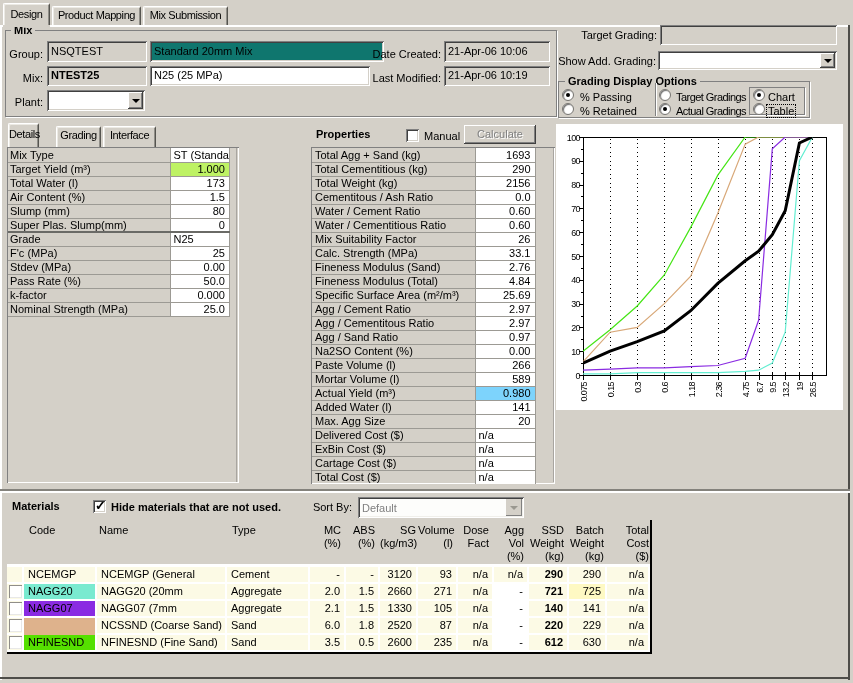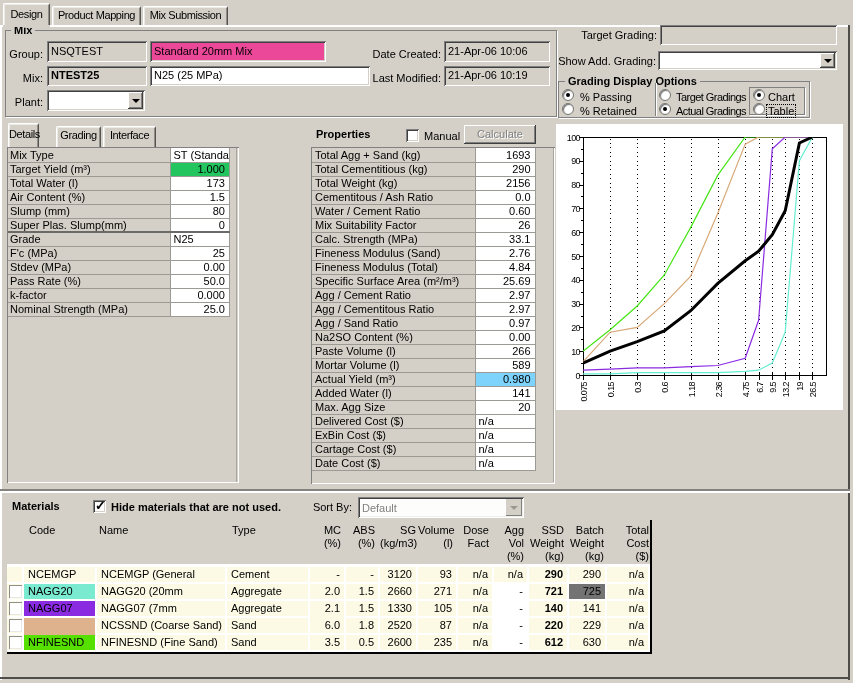--- a/index.html
+++ b/index.html
@@ -28,21 +28,21 @@
 <div class="a" style="left:0;top:25px;width:2px;height:655px;background:#fff;"></div>
 <div class="a" style="left:848px;top:25px;width:2px;height:655px;background:#4e4d49;"></div>
 <div class="a" style="left:0;top:677px;width:850px;height:2px;background:#4e4d49;"></div>
 <div class="a grp" style="left:5px;top:30px;width:552px;height:87px;">
     <div class="gt" style="left:5px;">Mix</div>
   </div>
 <div class="a lbl" style="left:0px;top:48px;width:43px;text-align:right;">Group:</div>
 <div class="a lbl" style="left:0px;top:72px;width:43px;text-align:right;">Mix:</div>
 <div class="a lbl" style="left:0px;top:96px;width:43px;text-align:right;">Plant:</div>
 <div class="a sunk fld" style="left:47px;top:41px;width:100px;height:21px;background:#d4d0c8;">NSQTEST</div>
-<div class="a sunk fld" style="left:150px;top:41px;width:176px;height:21px;background:#ec4899;">Standard 20mm Mix</div>
+<div class="a sunk fld" style="left:150px;top:41px;width:234px;height:21px;background:#0f766e;">Standard 20mm Mix</div>
 <div class="a lbl" style="left:341px;top:48px;width:100px;text-align:right;">Date Created:</div>
 <div class="a sunk fld" style="left:444px;top:41px;width:106px;height:21px;background:#d4d0c8;">21-Apr-06 10:06</div>
 <div class="a sunk fld b" style="left:47px;top:66px;width:100px;height:20px;background:#d4d0c8;padding-top:3px;">NTEST25</div>
 <div class="a sunk fld" style="left:150px;top:66px;width:220px;height:20px;background:#fff;padding-top:3px;">N25 (25 MPa)</div>
 <div class="a lbl" style="left:341px;top:72px;width:100px;text-align:right;">Last Modified:</div>
 <div class="a sunk fld" style="left:444px;top:66px;width:106px;height:20px;background:#d4d0c8;padding-top:3px;">21-Apr-06 10:19</div>
 <div class="a sunk" style="left:47px;top:90px;width:98px;height:21px;background:#fff;"></div>
 <div class="a raised" style="left:128px;top:92px;width:15px;height:17px;background:#d4d0c8;"></div>
 <div class="a" style="left:132px;top:99px;width:0;height:0;border:4px solid transparent;border-top:4px solid #000;"></div>
 <div class="a lbl" style="left:557px;top:29px;width:100px;text-align:right;">Target Grading:</div>
@@ -81,21 +81,21 @@
 <div class="a" style="left:236px;top:148px;width:1px;height:334px;background:#a8a5a0;"></div>
 <div class="a" style="left:8px;top:148px;">
     <table style="border-collapse:collapse;">
       <tbody>
         <tr>
           <td style="width:162px;border-bottom:1px solid #9c9a94;border-right:1px solid #9c9a94;padding-left:2px;height:14px;">Mix Type</td>
           <td style="width:56px;border-bottom:1px solid #9c9a94;border-right:1px solid #9c9a94;background:#fff;padding-left:3px;">ST (Standa</td>
         </tr>
         <tr>
           <td style="width:162px;border-bottom:1px solid #9c9a94;border-right:1px solid #9c9a94;padding-left:2px;height:14px;">Target Yield (m³)</td>
-          <td style="width:56px;border-bottom:1px solid #9c9a94;border-right:1px solid #9c9a94;background:#22c55e;text-align:right;padding-right:4px;">1.000</td>
+          <td style="width:56px;border-bottom:1px solid #9c9a94;border-right:1px solid #9c9a94;background:#bef264;text-align:right;padding-right:4px;">1.000</td>
         </tr>
         <tr>
           <td style="width:162px;border-bottom:1px solid #9c9a94;border-right:1px solid #9c9a94;padding-left:2px;height:14px;">Total Water (l)</td>
           <td style="width:56px;border-bottom:1px solid #9c9a94;border-right:1px solid #9c9a94;background:#fff;text-align:right;padding-right:4px;">173</td>
         </tr>
         <tr>
           <td style="width:162px;border-bottom:1px solid #9c9a94;border-right:1px solid #9c9a94;padding-left:2px;height:14px;">Air Content (%)</td>
           <td style="width:56px;border-bottom:1px solid #9c9a94;border-right:1px solid #9c9a94;background:#fff;text-align:right;padding-right:4px;">1.5</td>
         </tr>
         <tr>
@@ -156,20 +156,24 @@
           </tr>
           <tr>
             <td style="width:163px;border-bottom:1px solid #9c9a94;border-right:1px solid #9c9a94;padding-left:3px;height:14px;">Cementitous / Ash Ratio</td>
             <td style="width:60px;border-bottom:1px solid #9c9a94;border-right:1px solid #9c9a94;background:#fff;text-align:right;padding-right:4px;">0.0</td>
           </tr>
           <tr>
             <td style="width:163px;border-bottom:1px solid #9c9a94;border-right:1px solid #9c9a94;padding-left:3px;height:14px;">Water / Cement Ratio</td>
             <td style="width:60px;border-bottom:1px solid #9c9a94;border-right:1px solid #9c9a94;background:#fff;text-align:right;padding-right:4px;">0.60</td>
           </tr>
           <tr>
+            <td style="width:163px;border-bottom:1px solid #9c9a94;border-right:1px solid #9c9a94;padding-left:3px;height:14px;">Water / Cementitious Ratio</td>
+            <td style="width:60px;border-bottom:1px solid #9c9a94;border-right:1px solid #9c9a94;background:#fff;text-align:right;padding-right:4px;">0.60</td>
+          </tr>
+          <tr>
             <td style="width:163px;border-bottom:1px solid #9c9a94;border-right:1px solid #9c9a94;padding-left:3px;height:14px;">Mix Suitability Factor</td>
             <td style="width:60px;border-bottom:1px solid #9c9a94;border-right:1px solid #9c9a94;background:#fff;text-align:right;padding-right:4px;">26</td>
           </tr>
           <tr>
             <td style="width:163px;border-bottom:1px solid #9c9a94;border-right:1px solid #9c9a94;padding-left:3px;height:14px;">Calc. Strength (MPa)</td>
             <td style="width:60px;border-bottom:1px solid #9c9a94;border-right:1px solid #9c9a94;background:#fff;text-align:right;padding-right:4px;">33.1</td>
           </tr>
           <tr>
             <td style="width:163px;border-bottom:1px solid #9c9a94;border-right:1px solid #9c9a94;padding-left:3px;height:14px;">Fineness Modulus (Sand)</td>
             <td style="width:60px;border-bottom:1px solid #9c9a94;border-right:1px solid #9c9a94;background:#fff;text-align:right;padding-right:4px;">2.76</td>
@@ -224,21 +228,21 @@
           </tr>
           <tr>
             <td style="width:163px;border-bottom:1px solid #9c9a94;border-right:1px solid #9c9a94;padding-left:3px;height:14px;">ExBin Cost ($)</td>
             <td style="width:60px;border-bottom:1px solid #9c9a94;border-right:1px solid #9c9a94;background:#fff;padding-left:3px;">n/a</td>
           </tr>
           <tr>
             <td style="width:163px;border-bottom:1px solid #9c9a94;border-right:1px solid #9c9a94;padding-left:3px;height:14px;">Cartage Cost ($)</td>
             <td style="width:60px;border-bottom:1px solid #9c9a94;border-right:1px solid #9c9a94;background:#fff;padding-left:3px;">n/a</td>
           </tr>
           <tr>
-            <td style="width:163px;border-bottom:1px solid #9c9a94;border-right:1px solid #9c9a94;padding-left:3px;height:14px;">Date Cost ($)</td>
+            <td style="width:163px;border-bottom:1px solid #9c9a94;border-right:1px solid #9c9a94;padding-left:3px;height:14px;">Total Cost ($)</td>
             <td style="width:60px;border-bottom:1px solid #9c9a94;border-right:1px solid #9c9a94;background:#fff;padding-left:3px;">n/a</td>
           </tr>
         </tbody>
       </table>
     </div>
   </div>
 <svg class="a" style="left:556px;top:124px;" width="287" height="286" viewBox="0 0 287 286">
     <rect width="287" height="286" fill="#ffffff"></rect>
     <defs>
       <clipPath id="pc">
@@ -365,21 +369,21 @@
 <div class="a" style="left:24px;top:584px;width:71px;height:15px;background:#7aead0;padding-left:4px;padding-top:1px;">NAGG20</div>
 <div class="a" style="left:97px;top:584px;width:128px;height:15px;background:#fcfae5;padding-left:4px;padding-top:1px;">NAGG20 (20mm</div>
 <div class="a" style="left:227px;top:584px;width:81px;height:15px;background:#fcfae5;padding-left:4px;padding-top:1px;">Aggregate</div>
 <div class="a" style="left:310px;top:584px;width:34px;height:15px;background:#fcfae5;text-align:right;padding-right:4px;padding-top:1px;">2.0</div>
 <div class="a" style="left:346px;top:584px;width:32px;height:15px;background:#fcfae5;text-align:right;padding-right:4px;padding-top:1px;">1.5</div>
 <div class="a" style="left:380px;top:584px;width:36px;height:15px;background:#fcfae5;text-align:right;padding-right:4px;padding-top:1px;">2660</div>
 <div class="a" style="left:418px;top:584px;width:38px;height:15px;background:#fcfae5;text-align:right;padding-right:4px;padding-top:1px;">271</div>
 <div class="a" style="left:458px;top:584px;width:34px;height:15px;background:#fcfae5;text-align:right;padding-right:4px;padding-top:1px;">n/a</div>
 <div class="a" style="left:494px;top:584px;width:33px;height:15px;background:#fff;text-align:right;padding-right:4px;padding-top:1px;">-</div>
 <div class="a" style="left:529px;top:584px;width:38px;height:15px;background:#fcfae5;text-align:right;padding-right:4px;font-weight:bold;padding-top:1px;">721</div>
-<div class="a" style="left:569px;top:584px;width:36px;height:15px;background:#737373;text-align:right;padding-right:4px;padding-top:1px;">725</div>
+<div class="a" style="left:569px;top:584px;width:36px;height:15px;background:#fef9c3;text-align:right;padding-right:4px;padding-top:1px;">725</div>
 <div class="a" style="left:607px;top:584px;width:41px;height:15px;background:#fcfae5;text-align:right;padding-right:4px;padding-top:1px;">n/a</div>
 <div class="a" style="left:7px;top:601px;width:15px;height:15px;background:#fcfae5;">
     <div style="position:absolute;left:2px;top:1px;width:13px;height:13px;background:#fff;box-shadow:inset 1px 1px 0 #908e89, inset -1px -1px 0 #e8e8e8;"></div>
   </div>
 <div class="a" style="left:24px;top:601px;width:71px;height:15px;background:#8a2be2;padding-left:4px;padding-top:1px;">NAGG07</div>
 <div class="a" style="left:97px;top:601px;width:128px;height:15px;background:#fcfae5;padding-left:4px;padding-top:1px;">NAGG07 (7mm</div>
 <div class="a" style="left:227px;top:601px;width:81px;height:15px;background:#fcfae5;padding-left:4px;padding-top:1px;">Aggregate</div>
 <div class="a" style="left:310px;top:601px;width:34px;height:24px;background:#fcfae5;text-align:right;padding-right:4px;padding-top:1px;">2.1</div>
 <div class="a" style="left:346px;top:601px;width:32px;height:15px;background:#fcfae5;text-align:right;padding-right:4px;padding-top:1px;">1.5</div>
 <div class="a" style="left:380px;top:601px;width:36px;height:15px;background:#fcfae5;text-align:right;padding-right:4px;padding-top:1px;">1330</div>

